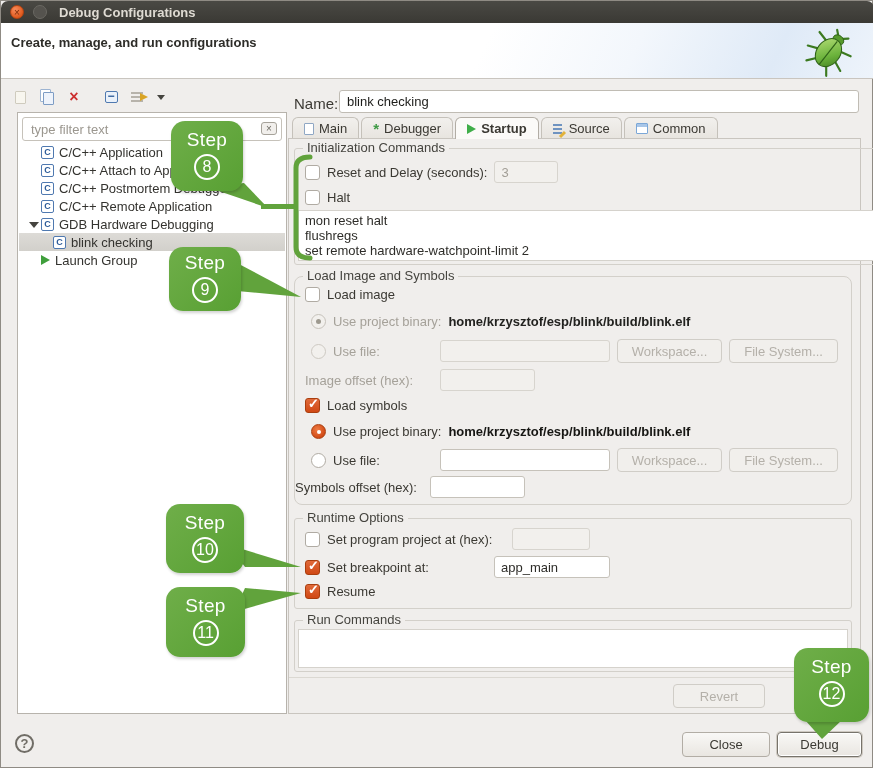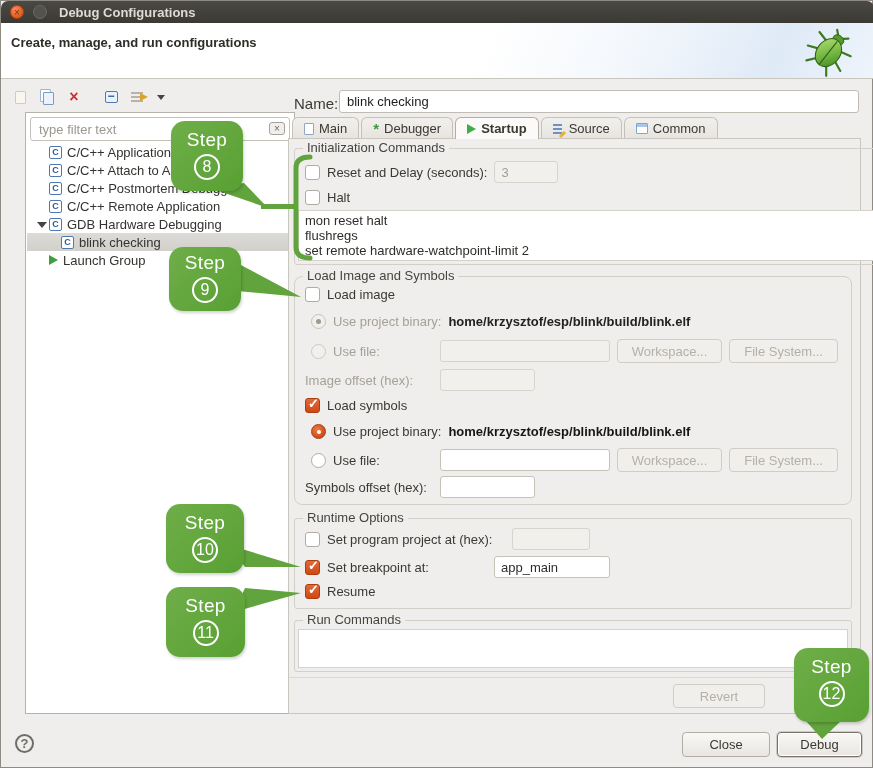--- a/index.html
+++ b/index.html
@@ -47,21 +47,21 @@
   .pageic2 { width:11px; height:13px; background:#eef3fb; border:1px solid #7d9cc4; border-radius:1px; position:absolute; left:5px; top:4px; }
   .pageic2b { width:11px; height:13px; background:#fff; border:1px solid #9db4d2; border-radius:1px; position:absolute; left:2px; top:1px; }
   .xred { color:#cc2f2f; font-weight:bold; font-size:16px; line-height:16px; }
   .collapseic { width:13px; height:12px; border:1px solid #4f79b0; border-radius:2px; background:#eaf1fa; color:#2d5c99; font-size:12px; line-height:9px; text-align:center; font-weight:bold; }
   .filteric { width:14px; height:12px; position:relative; }
   .filteric i { position:absolute; left:0; width:12px; height:2px; background:#b7b3ab; }
   .filteric i:nth-child(1){top:1px;} .filteric i:nth-child(2){top:5px;} .filteric i:nth-child(3){top:9px;}
   .filteric b { position:absolute; right:-3px; top:2px; width:0; height:0; border-left:8px solid #d9a425; border-top:4px solid transparent; border-bottom:4px solid transparent; }
   .caret { width:0; height:0; border-left:4px solid transparent; border-right:4px solid transparent; border-top:5px solid #45443f; }
 
-  .leftbox { position:absolute; left:24px; top:111px; width:270px; height:602px; background:#fff; border:1px solid #b7b3ac; }
+  .leftbox { position:absolute; left:16px; top:111px; width:270px; height:602px; background:#fff; border:1px solid #b7b3ac; }
   .filterwrap { position:absolute; left:4px; top:4px; width:260px; height:24px; }
   .filterwrap input { width:100%; height:100%; border:1px solid #c6c2ba; border-radius:3px; padding:0 24px 0 8px; font-size:13px; color:#3b3933; font-family:inherit; background:#fff; }
   .filterwrap input::placeholder { color:#9b978f; }
   .clearic { position:absolute; right:5px; top:5px; width:16px; height:13px; border:1px solid #a6a29a; border-radius:3px; background:#f1efec; color:#6e6b64; font-size:10px; line-height:11px; text-align:center; }
   .tree { position:absolute; left:1px; top:30px; right:1px; }
   .trow { height:18px; display:flex; align-items:center; font-size:13px; color:#34332f; position:relative; white-space:nowrap; overflow:hidden; }
   .trow.sel { background:linear-gradient(#dddbd7,#d2d0cb); }
   .tind1 { width:22px; flex:0 0 auto; } .tind2 { width:34px; flex:0 0 auto; }
   .expander { position:absolute; left:10px; top:7px; width:0; height:0; border-left:5px solid transparent; border-right:5px solid transparent; border-top:6px solid #45443f; }
   .cic { width:13px; height:13px; border:1px solid #4f79b0; border-radius:2px; background:#fff; color:#2d5c99; font-size:9px; font-weight:bold; line-height:11px; text-align:center; margin-right:5px; flex:0 0 auto; }
@@ -281,21 +281,21 @@
       <span class="lab">Use project binary:</span>
       <span class="path">home/krzysztof/esp/blink/build/blink.elf</span>
     </div>
     <div class="row" style="left:16px; top:171px; right:13px;">
       <span class="rad"></span>
       <span class="lab" style="width:100px">Use file:</span>
       <span class="field" style="flex:1"></span>
       <span class="btn disabled">Workspace...</span>
       <span class="btn disabled">File System...</span>
     </div>
-    <div class="row" style="left:10px; top:199px;">
+    <div class="row" style="left:0; top:199px;">
       <span class="lab" style="width:128px">Symbols offset (hex):</span>
       <span class="field" style="width:95px"></span>
     </div>
   </div>
 
   <div class="group" style="top:517px; width:558px; height:91px;">
     <div class="legend">Runtime Options</div>
     <div class="row" style="left:10px; top:9px;">
       <span class="cb"></span>
       <span class="lab" style="width:178px">Set program project at (hex):</span>

